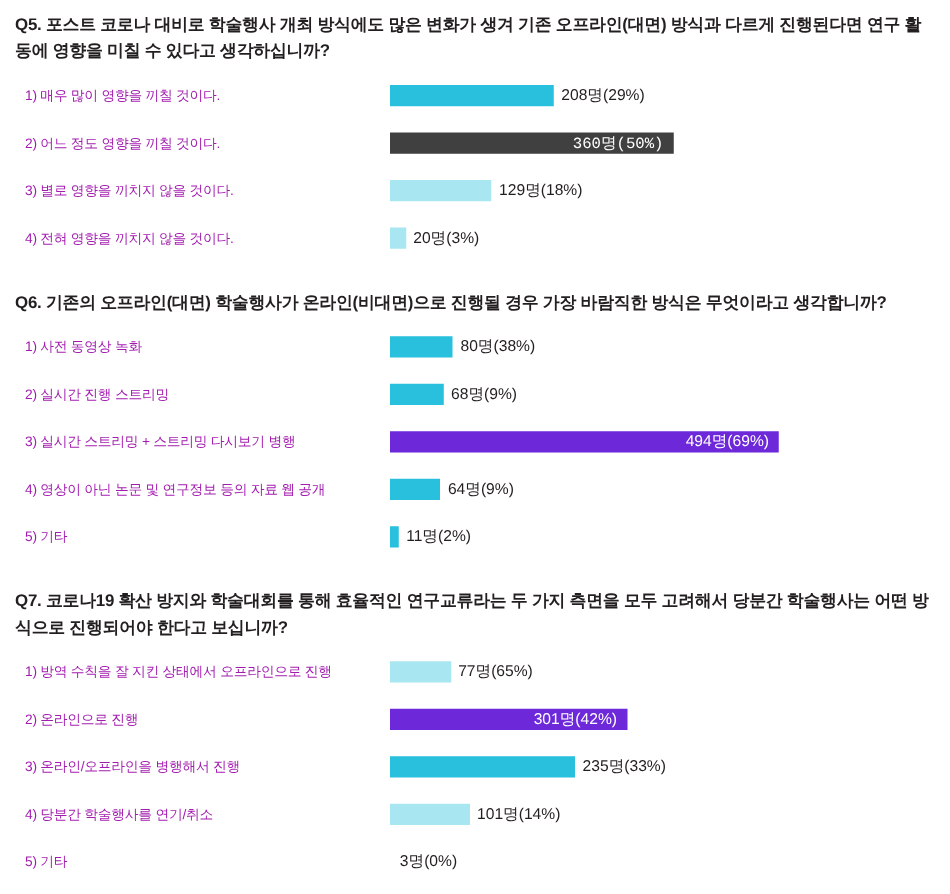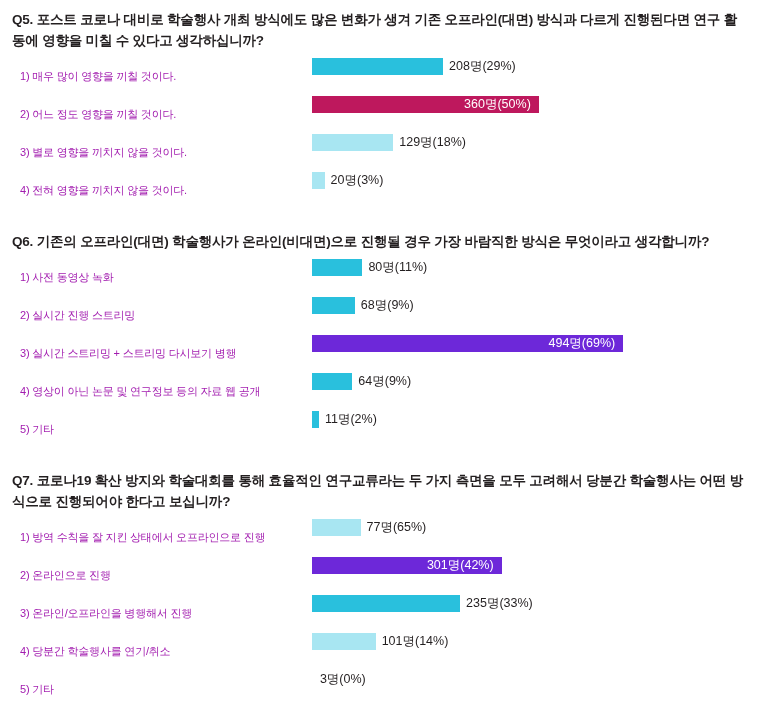--- a/index.html
+++ b/index.html
@@ -48,20 +48,21 @@
     color: #a21caf;
     padding-left: 8px;
     box-sizing: border-box;
     letter-spacing: -0.2px;
     white-space: nowrap;
   }
   .bar-area {
     position: relative;
     flex: 1 1 auto;
     display: flex;
+    align-items: center;
     height: 100%;
   }
   .bar {
     height: 17px;
     display: flex;
     align-items: center;
     justify-content: flex-end;
     box-sizing: border-box;
   }
   .bar-value-inside {
@@ -92,21 +93,21 @@
       <div class="row">
         <div class="row-label">1) 매우 많이 영향을 끼칠 것이다.</div>
         <div class="bar-area">
           <div class="bar" style="width: 131.04px; background: rgb(41, 192, 221);"></div>
           <div class="bar-value-outside">208명(29%)</div>
         </div>
       </div>
       <div class="row">
         <div class="row-label">2) 어느 정도 영향을 끼칠 것이다.</div>
         <div class="bar-area">
-          <div class="bar" style="width: 226.8px; background: #be185d;">
+          <div class="bar" style="width: 226.8px; background: #404040; font-family: Liberation Mono, monospace;">
             <span class="bar-value-inside">360명(50%)</span>
           </div>
         </div>
       </div>
       <div class="row">
         <div class="row-label">3) 별로 영향을 끼치지 않을 것이다.</div>
         <div class="bar-area">
           <div class="bar" style="width: 81.27px; background: rgb(168, 230, 242);"></div>
           <div class="bar-value-outside">129명(18%)</div>
         </div>
@@ -123,21 +124,21 @@
 
   <div class="spacer-md"></div>
 
   <div class="question-block q6">
     <p class="q-title">Q6. 기존의 오프라인(대면) 학술행사가 온라인(비대면)으로 진행될 경우 가장 바람직한 방식은 무엇이라고 생각합니까?</p>
     <div class="rows">
       <div class="row">
         <div class="row-label">1) 사전 동영상 녹화</div>
         <div class="bar-area">
           <div class="bar" style="width: 50.4px; background: rgb(41, 192, 221);"></div>
-          <div class="bar-value-outside">80명(11%)</div>
+          <div class="bar-value-outside">80명(38%)</div>
         </div>
       </div>
       <div class="row">
         <div class="row-label">2) 실시간 진행 스트리밍</div>
         <div class="bar-area">
           <div class="bar" style="width: 42.84px; background: rgb(41, 192, 221);"></div>
           <div class="bar-value-outside">68명(9%)</div>
         </div>
       </div>
       <div class="row">

